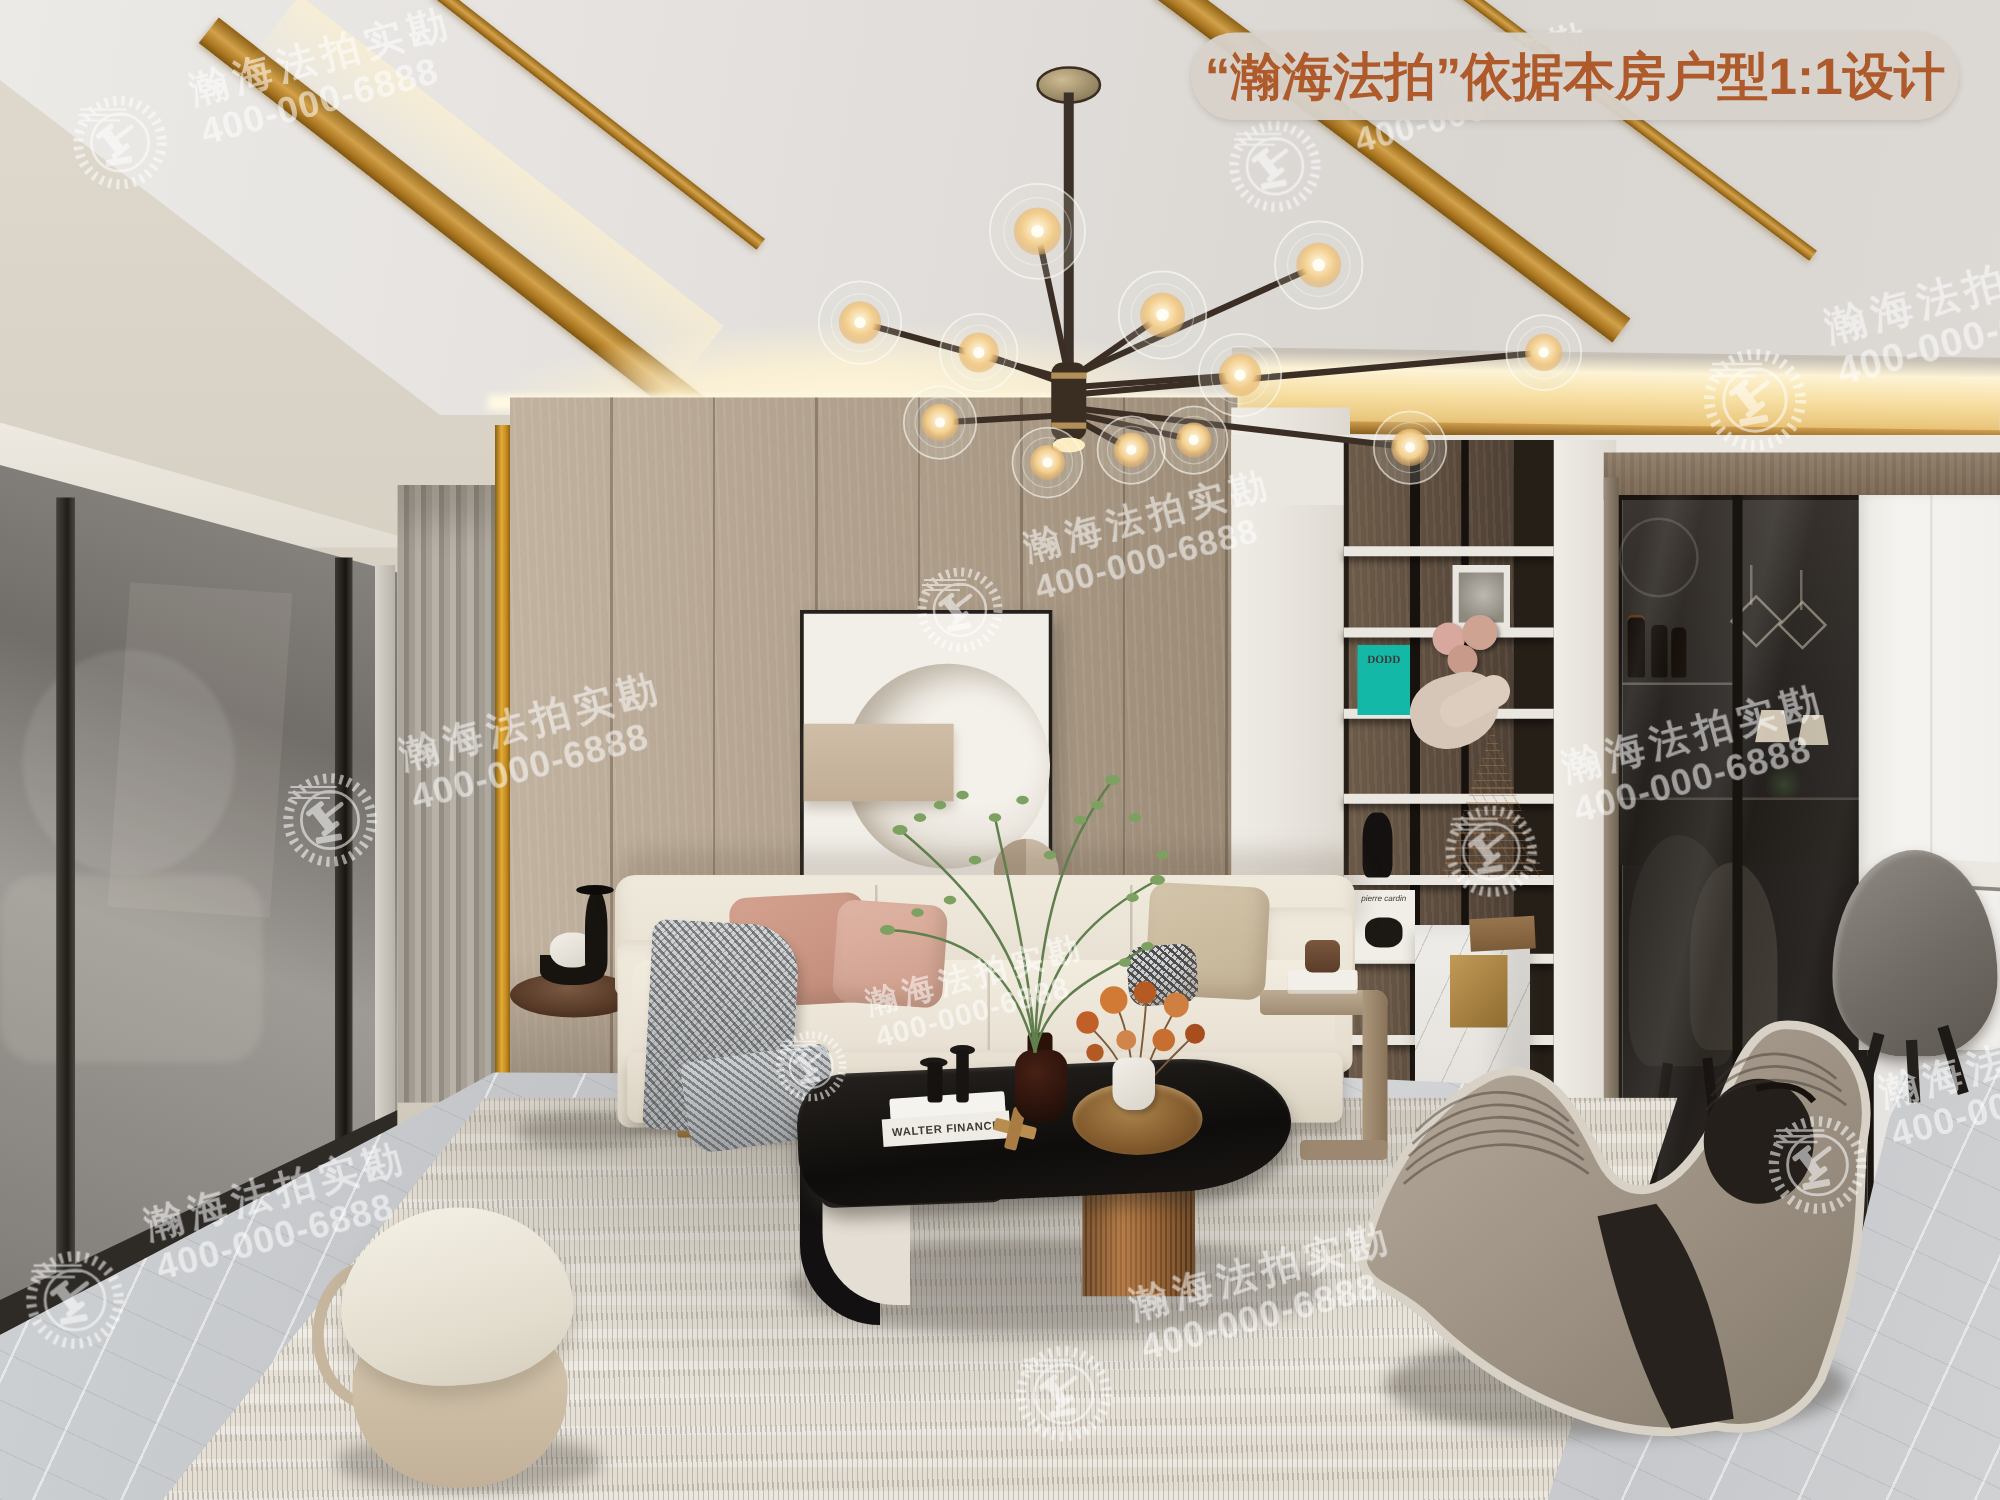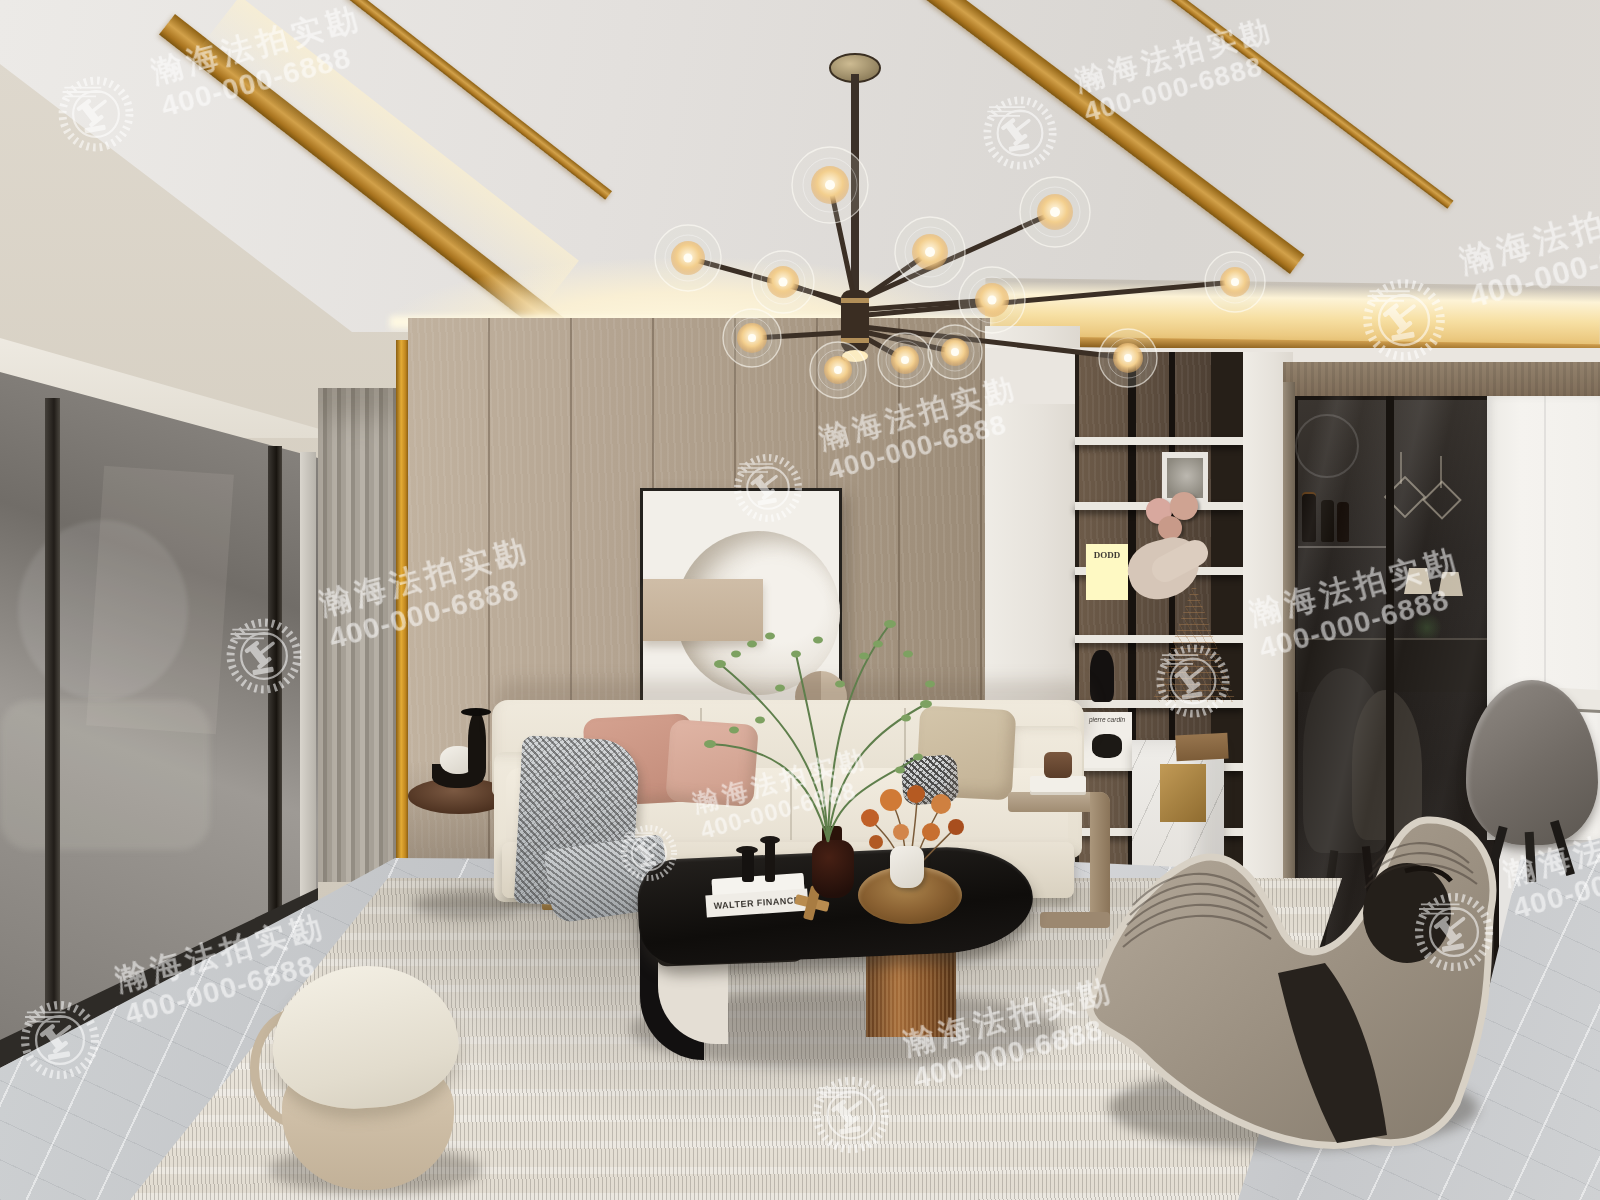--- a/index.html
+++ b/index.html
@@ -151,21 +151,21 @@
     <div class="abs shelf-bar" style="top:215px;"></div>
     <div class="abs shelf-bar" style="top:283px;"></div>
     <div class="abs shelf-bar" style="top:348px;"></div>
     <div class="abs shelf-bar" style="top:411px;"></div>
     <div class="abs shelf-bar" style="top:476px;"></div>
   </div>
 
   <div class="abs" style="left:1162px;top:452px;width:46px;height:52px;background:#e9e6e0;">
     <div class="abs" style="left:5px;top:6px;width:36px;height:40px;background:radial-gradient(circle at 55% 45%,#bcb8b0,#8d897f 75%);"></div>
   </div>
-  <div class="abs tinytext" style="left:1086px;top:516px;width:42px;height:50px;background:#fef9c3;font-family:'Liberation Serif',serif;font-size:9px;font-weight:700;padding-top:6px;margin-top:28px;">
+  <div class="abs tinytext" style="left:1086px;top:516px;width:42px;height:50px;background:#14b8a6;font-family:'Liberation Serif',serif;font-size:9px;font-weight:700;padding-top:6px;">
     <span>DODD</span>
   </div>
   <div class="abs" style="left:1146px;top:498px;width:26px;height:26px;border-radius:50%;background:#d8a89e;box-shadow:2px 2px 3px rgba(0,0,0,.35);"></div>
   <div class="abs" style="left:1170px;top:492px;width:28px;height:28px;border-radius:50%;background:#cfa392;box-shadow:2px 2px 3px rgba(0,0,0,.35);"></div>
   <div class="abs" style="left:1158px;top:516px;width:24px;height:24px;border-radius:50%;background:#c89a89;box-shadow:2px 2px 3px rgba(0,0,0,.35);"></div>
   <div class="abs" style="left:1128px;top:540px;width:72px;height:58px;border-radius:50% 40% 60% 50%;background:#d6c6b8;transform:rotate(-15deg);"></div>
   <div class="abs" style="left:1150px;top:548px;width:60px;height:26px;border-radius:14px;background:#dccdbf;transform:rotate(-28deg);"></div>
   <div class="abs" style="left:1152px;top:582px;width:84px;height:120px;clip-path:polygon(50% 0,100% 100%,0 100%);opacity:.8;background:repeating-linear-gradient(0deg,rgba(0,0,0,0) 0 5px,rgba(172,126,80,.55) 5px 6px),repeating-linear-gradient(60deg,rgba(0,0,0,0) 0 6px,rgba(152,112,70,.35) 6px 7px);"></div>
   <div class="abs" style="left:1090px;top:650px;width:24px;height:52px;border-radius:40% 40% 20% 20%;background:#141110;"></div>
   <div class="abs tinytext" style="left:1082px;top:712px;width:50px;height:52px;background:#f1eee8;font-size:6.5px;font-style:italic;padding-top:4px;">
@@ -551,14 +551,17 @@
         <svg viewBox="0 0 100 100" class="wm-logo" style="left: 1408px; top: 886px; width: 92px; height: 92px;">
           <use href="#wm-logo-g"></use>
         </svg>
         <div class="wm-text" style="left: 1500px; top: 858px; font-size: 31px; color: rgb(255, 255, 255);">
           <div class="wm-line1">瀚海法拍实勘</div>
           <div class="wm-line2">400-000-6888</div>
         </div>
       </div>
     </div>
 
+  <div class="abs" id="banner">
+    <span class="t">“瀚海法拍”依据本房户型1:1设计</span>
+  </div>
 
 </div>
 
 </body></html>

